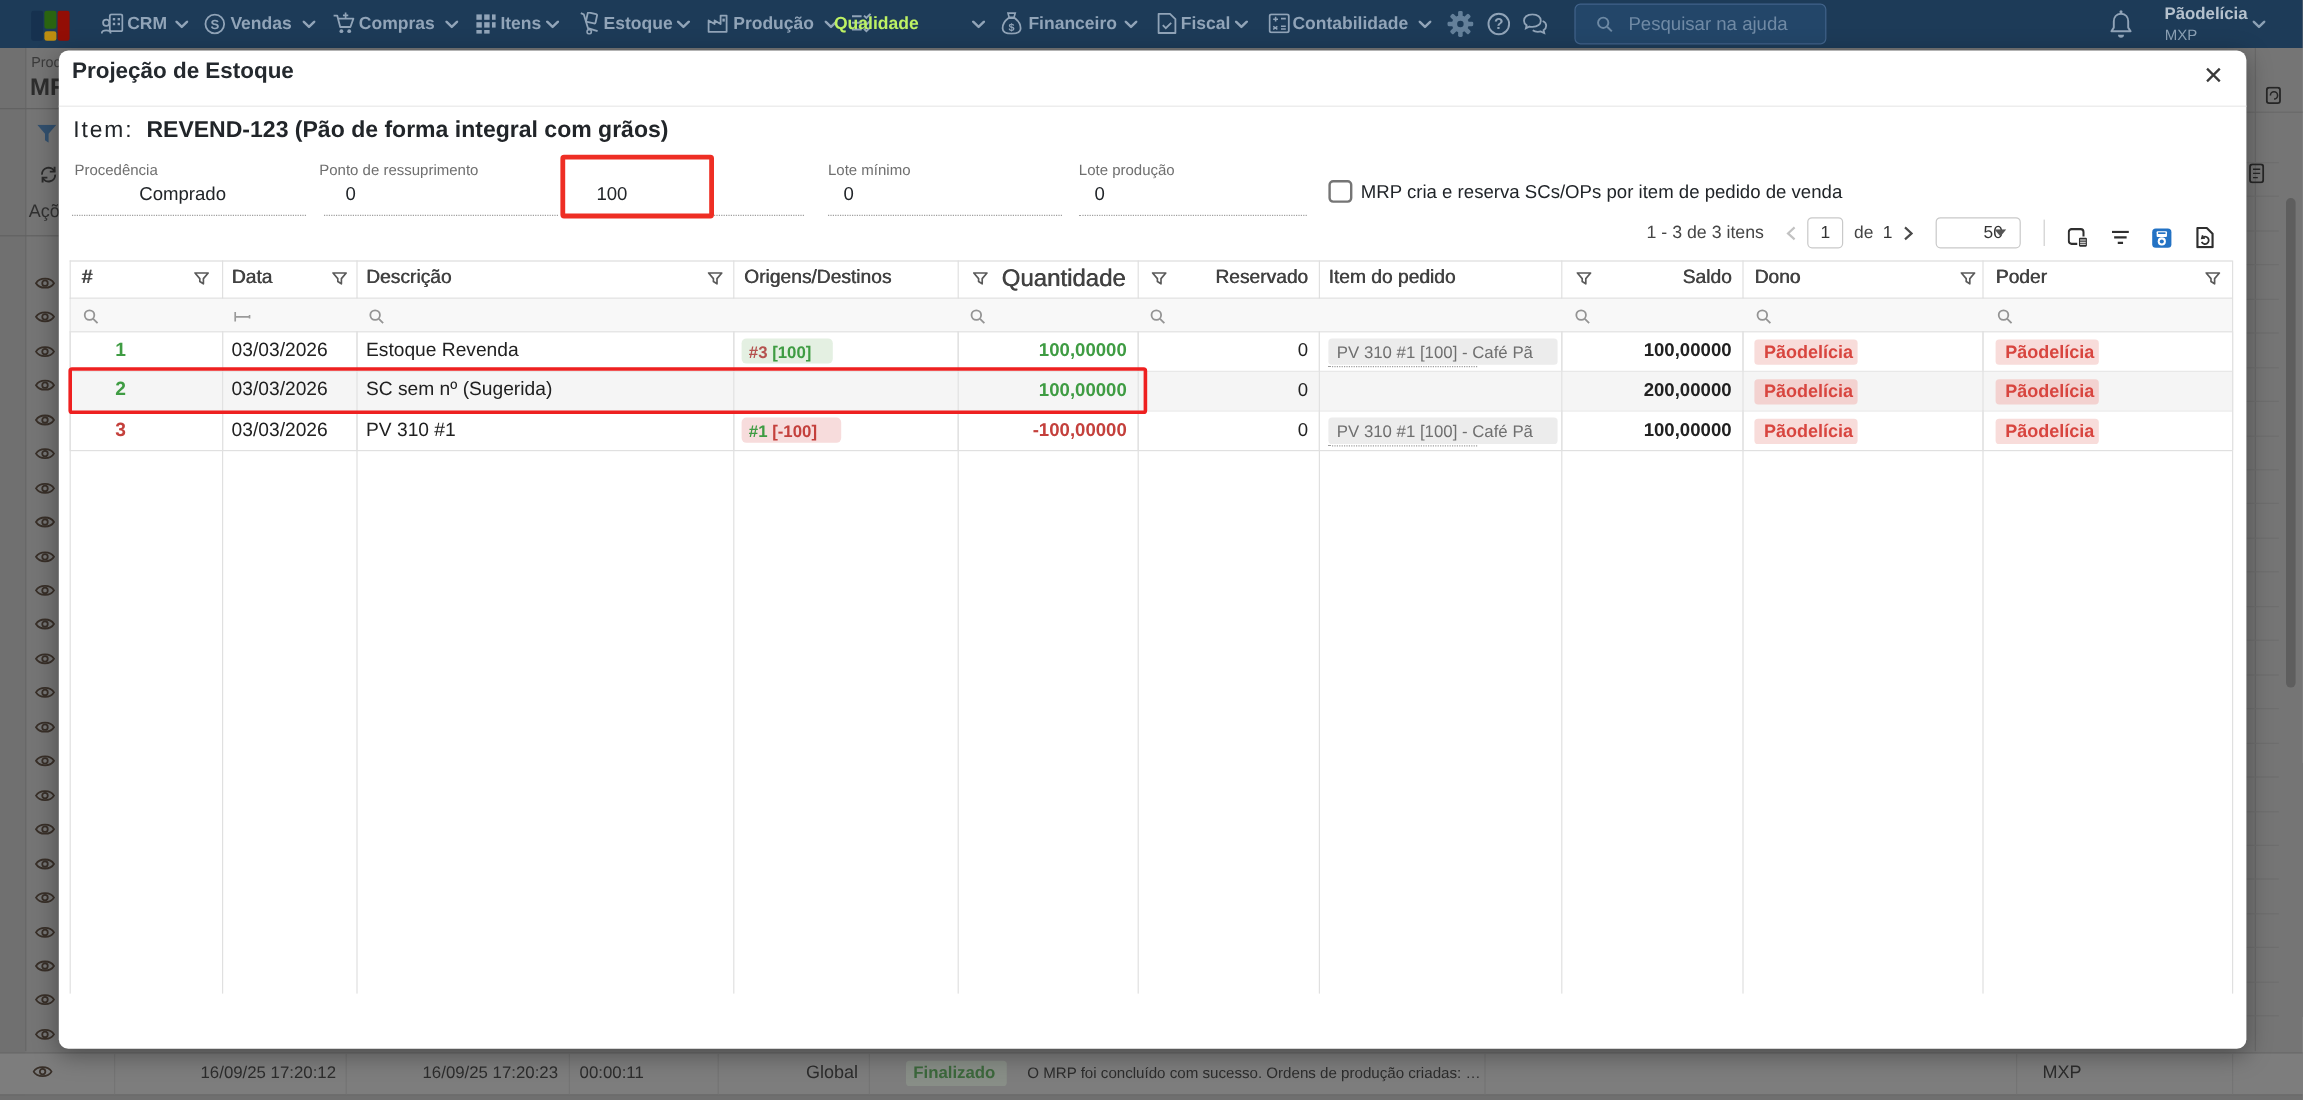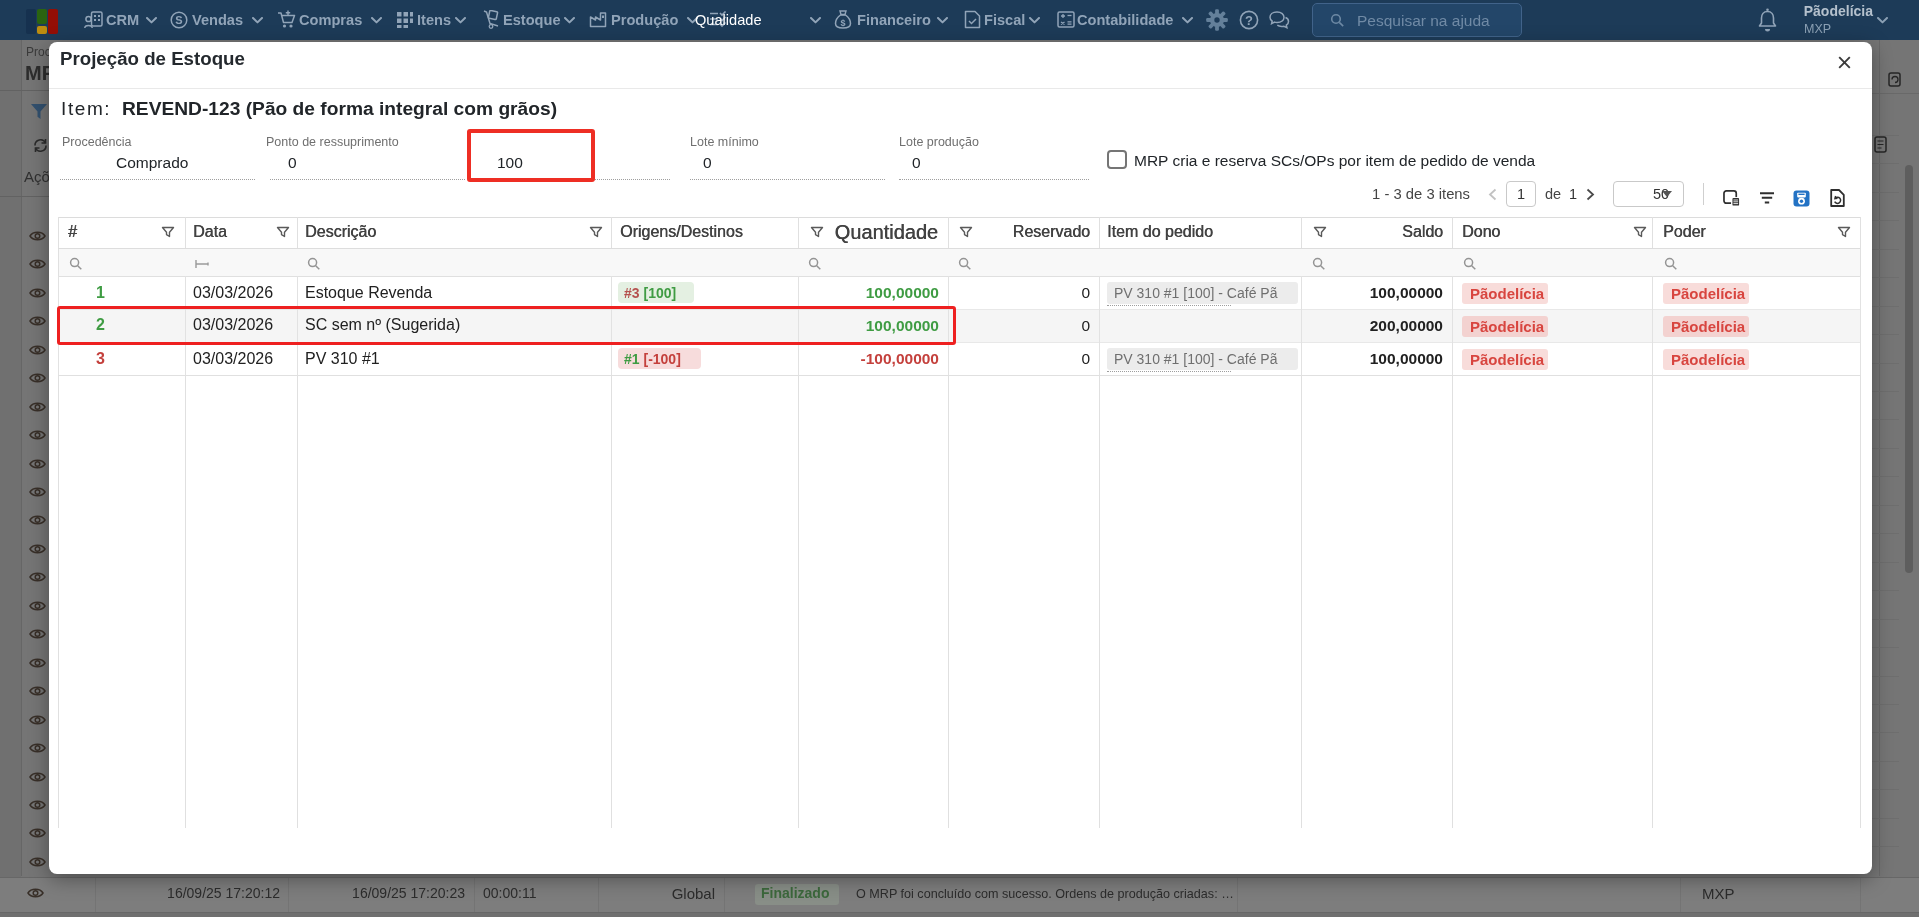--- a/index.html
+++ b/index.html
@@ -240,21 +240,21 @@
     <rect x="13" y="4.5" width="2" height="2.5" fill="#91a4b8"></rect>
   </svg>
 <div style="position:absolute;left:611px;top:10px;height:20px;line-height:20px;font-size:14.6px;color:#91a4b8;font-weight:700;white-space:nowrap;">Produção</div>
 <svg style="position:absolute;left:687px;top:17px" width="11" height="7" viewBox="0 0 11 7">
     <path d="M1,1 L5.5,5.4 L10,1" fill="none" stroke="#91a4b8" stroke-width="2" stroke-linecap="round" stroke-linejoin="round"></path>
   </svg>
 <svg style="position:absolute;left:709px;top:11px" width="20" height="17" viewBox="0 0 20 17">
     <path d="M1,2.5 H9 M1,8 H9 M1,13.5 H9" stroke="#91a4b8" stroke-width="1.7"></path>
     <path d="M11,2 L13,4 L16.5,0.5 M11,7.5 L13,9.5 L16.5,6 M11,13 L13,15 L16.5,11.5" fill="none" stroke="#91a4b8" stroke-width="1.6"></path>
   </svg>
-<div style="position:absolute;left:695px;top:10px;height:20px;line-height:20px;font-size:14.6px;color:#ffffff;font-weight:400;white-space:nowrap;">Qualidade</div>
+<div style="position:absolute;left:695px;top:10px;height:20px;line-height:20px;font-size:14.6px;color:#bef264;font-weight:700;white-space:nowrap;">Qualidade</div>
 <svg style="position:absolute;left:810px;top:17px" width="11" height="7" viewBox="0 0 11 7">
     <path d="M1,1 L5.5,5.4 L10,1" fill="none" stroke="#91a4b8" stroke-width="2" stroke-linecap="round" stroke-linejoin="round"></path>
   </svg>
 <svg style="position:absolute;left:834px;top:10px" width="18" height="19" viewBox="0 0 18 19">
     <path d="M6.5,5 C3,7.5 1.5,10.5 1.5,13.5 C1.5,17 4.5,18 9,18 C13.5,18 16.5,17 16.5,13.5 C16.5,10.5 15,7.5 11.5,5 Z" fill="none" stroke="#91a4b8" stroke-width="1.5"></path>
     <path d="M6,1 H12 L11,4.5 H7 Z" fill="none" stroke="#91a4b8" stroke-width="1.4"></path>
     <text x="9" y="15.5" font-size="9" font-weight="bold" fill="#91a4b8" text-anchor="middle">$</text>
   </svg>
 <div style="position:absolute;left:857px;top:10px;height:20px;line-height:20px;font-size:14.6px;color:#91a4b8;font-weight:700;white-space:nowrap;">Financeiro</div>
 <svg style="position:absolute;left:937px;top:17px" width="11" height="7" viewBox="0 0 11 7">

